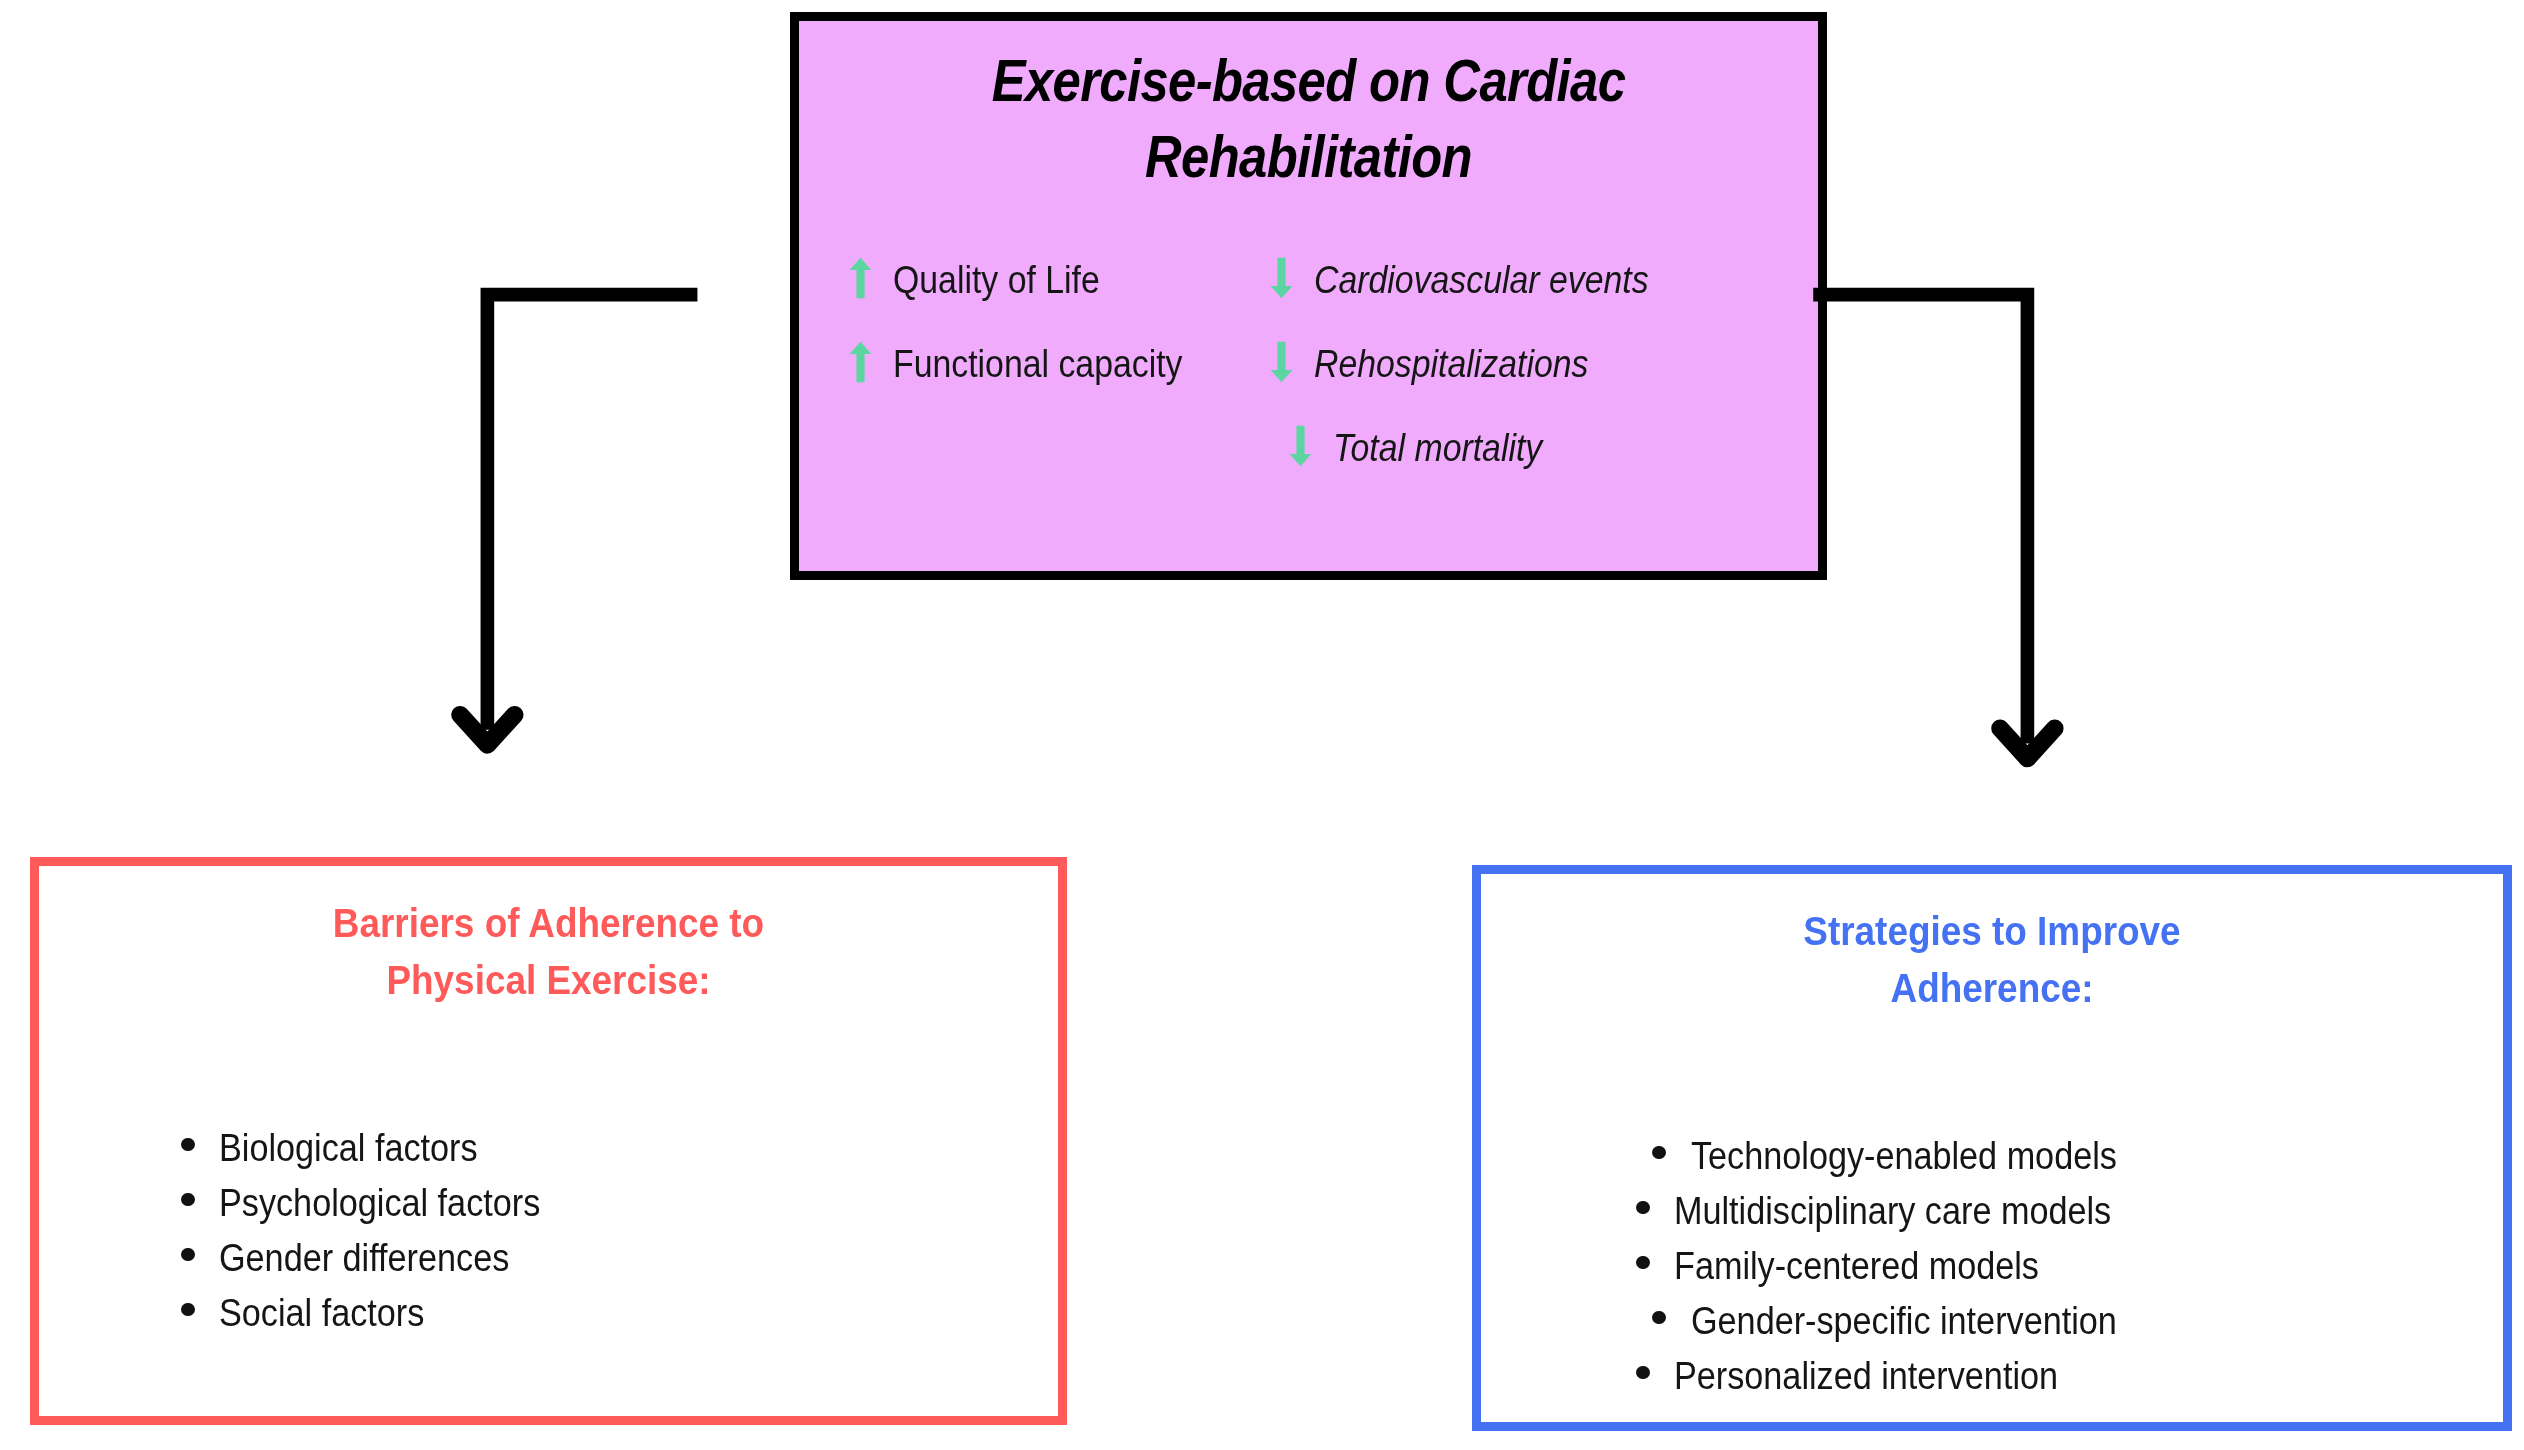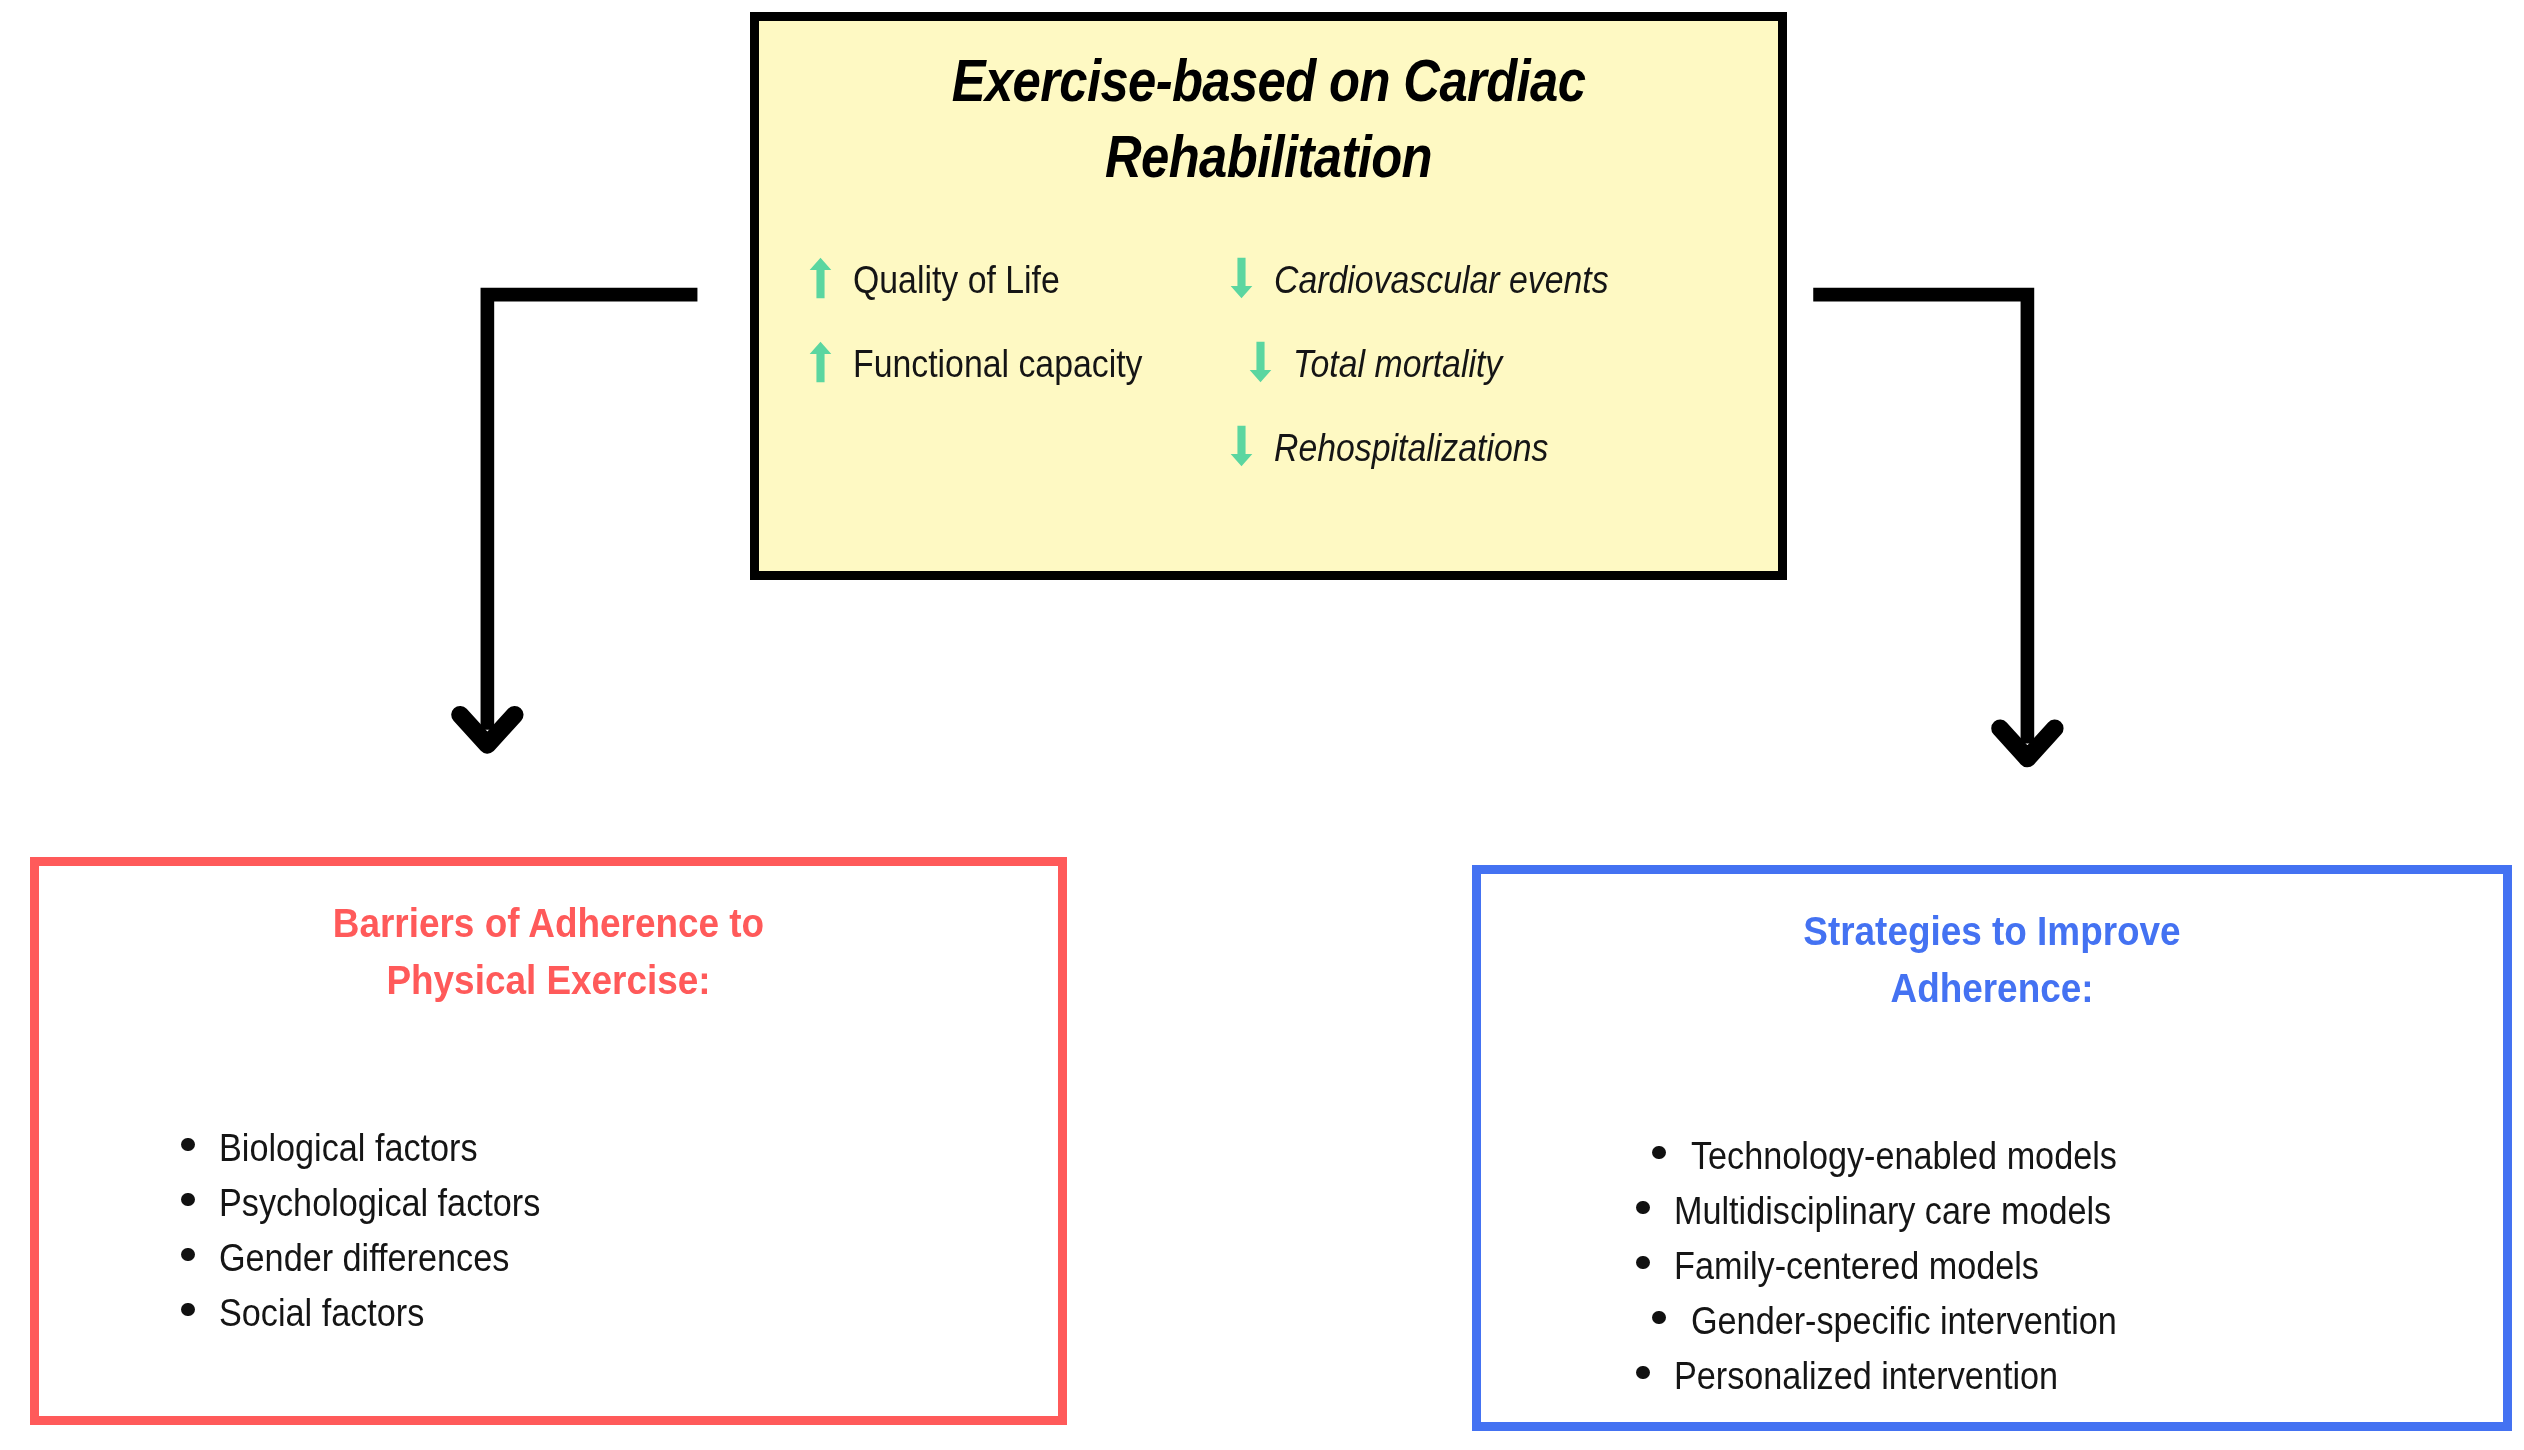--- a/index.html
+++ b/index.html
@@ -17,26 +17,26 @@
   }
 
   .canvas {
     position: absolute;
     inset: 0;
   }
 
   
   #top-box {
     position: absolute;
-    left: 750px;
+    left: 790px;
     top: 12.3px;
     width: 1037px;
     height: 568px;
     border: 9.6px solid #000000;
-    background: #fef9c3;
+    background: #f0abfc;
     box-sizing: border-box;
   }
 
   #top-title {
     position: absolute;
     left: 0;
     right: 0;
     top: 23px;
     text-align: center;
     font-family: "Liberation Sans", sans-serif;
@@ -215,36 +215,36 @@
 
         <div class="benefit-row">
           <span class="arrow-icon">
             <svg width="23" height="42" viewBox="0 0 34 62" aria-hidden="true">
               <path d="M17 61 L33 43 L23 43 L23 1 L11 1 L11 43 L1 43 Z" fill="#5BD6A0"></path>
             </svg>
           </span>
           <span class="benefit-label">Cardiovascular events</span>
         </div>
 
+        <div class="benefit-row">
+          <span class="arrow-icon">
+            <svg width="23" height="42" viewBox="0 0 34 62" aria-hidden="true">
+              <path d="M17 61 L33 43 L23 43 L23 1 L11 1 L11 43 L1 43 Z" fill="#5BD6A0"></path>
+            </svg>
+          </span>
+          <span class="benefit-label">Rehospitalizations</span>
+        </div>
+
         <div class="benefit-row indented">
           <span class="arrow-icon">
             <svg width="23" height="42" viewBox="0 0 34 62" aria-hidden="true">
               <path d="M17 61 L33 43 L23 43 L23 1 L11 1 L11 43 L1 43 Z" fill="#5BD6A0"></path>
             </svg>
           </span>
           <span class="benefit-label">Total mortality</span>
-        </div>
-
-        <div class="benefit-row">
-          <span class="arrow-icon">
-            <svg width="23" height="42" viewBox="0 0 34 62" aria-hidden="true">
-              <path d="M17 61 L33 43 L23 43 L23 1 L11 1 L11 43 L1 43 Z" fill="#5BD6A0"></path>
-            </svg>
-          </span>
-          <span class="benefit-label">Rehospitalizations</span>
         </div>
 
       </div>
 
     </div>
   </div>
 
   <svg id="connector-left" width="2525" height="1450" aria-hidden="true" viewBox="0 0 3701 2126">
     <path d="M1022 432 L714 432 L714 1070" fill="none" stroke="#000000" stroke-width="20" stroke-linecap="butt" stroke-linejoin="miter"></path>
     <path d="M674 1048 L714 1092 L754 1048" fill="none" stroke="#000000" stroke-width="26" stroke-linecap="round" stroke-linejoin="round"></path>

